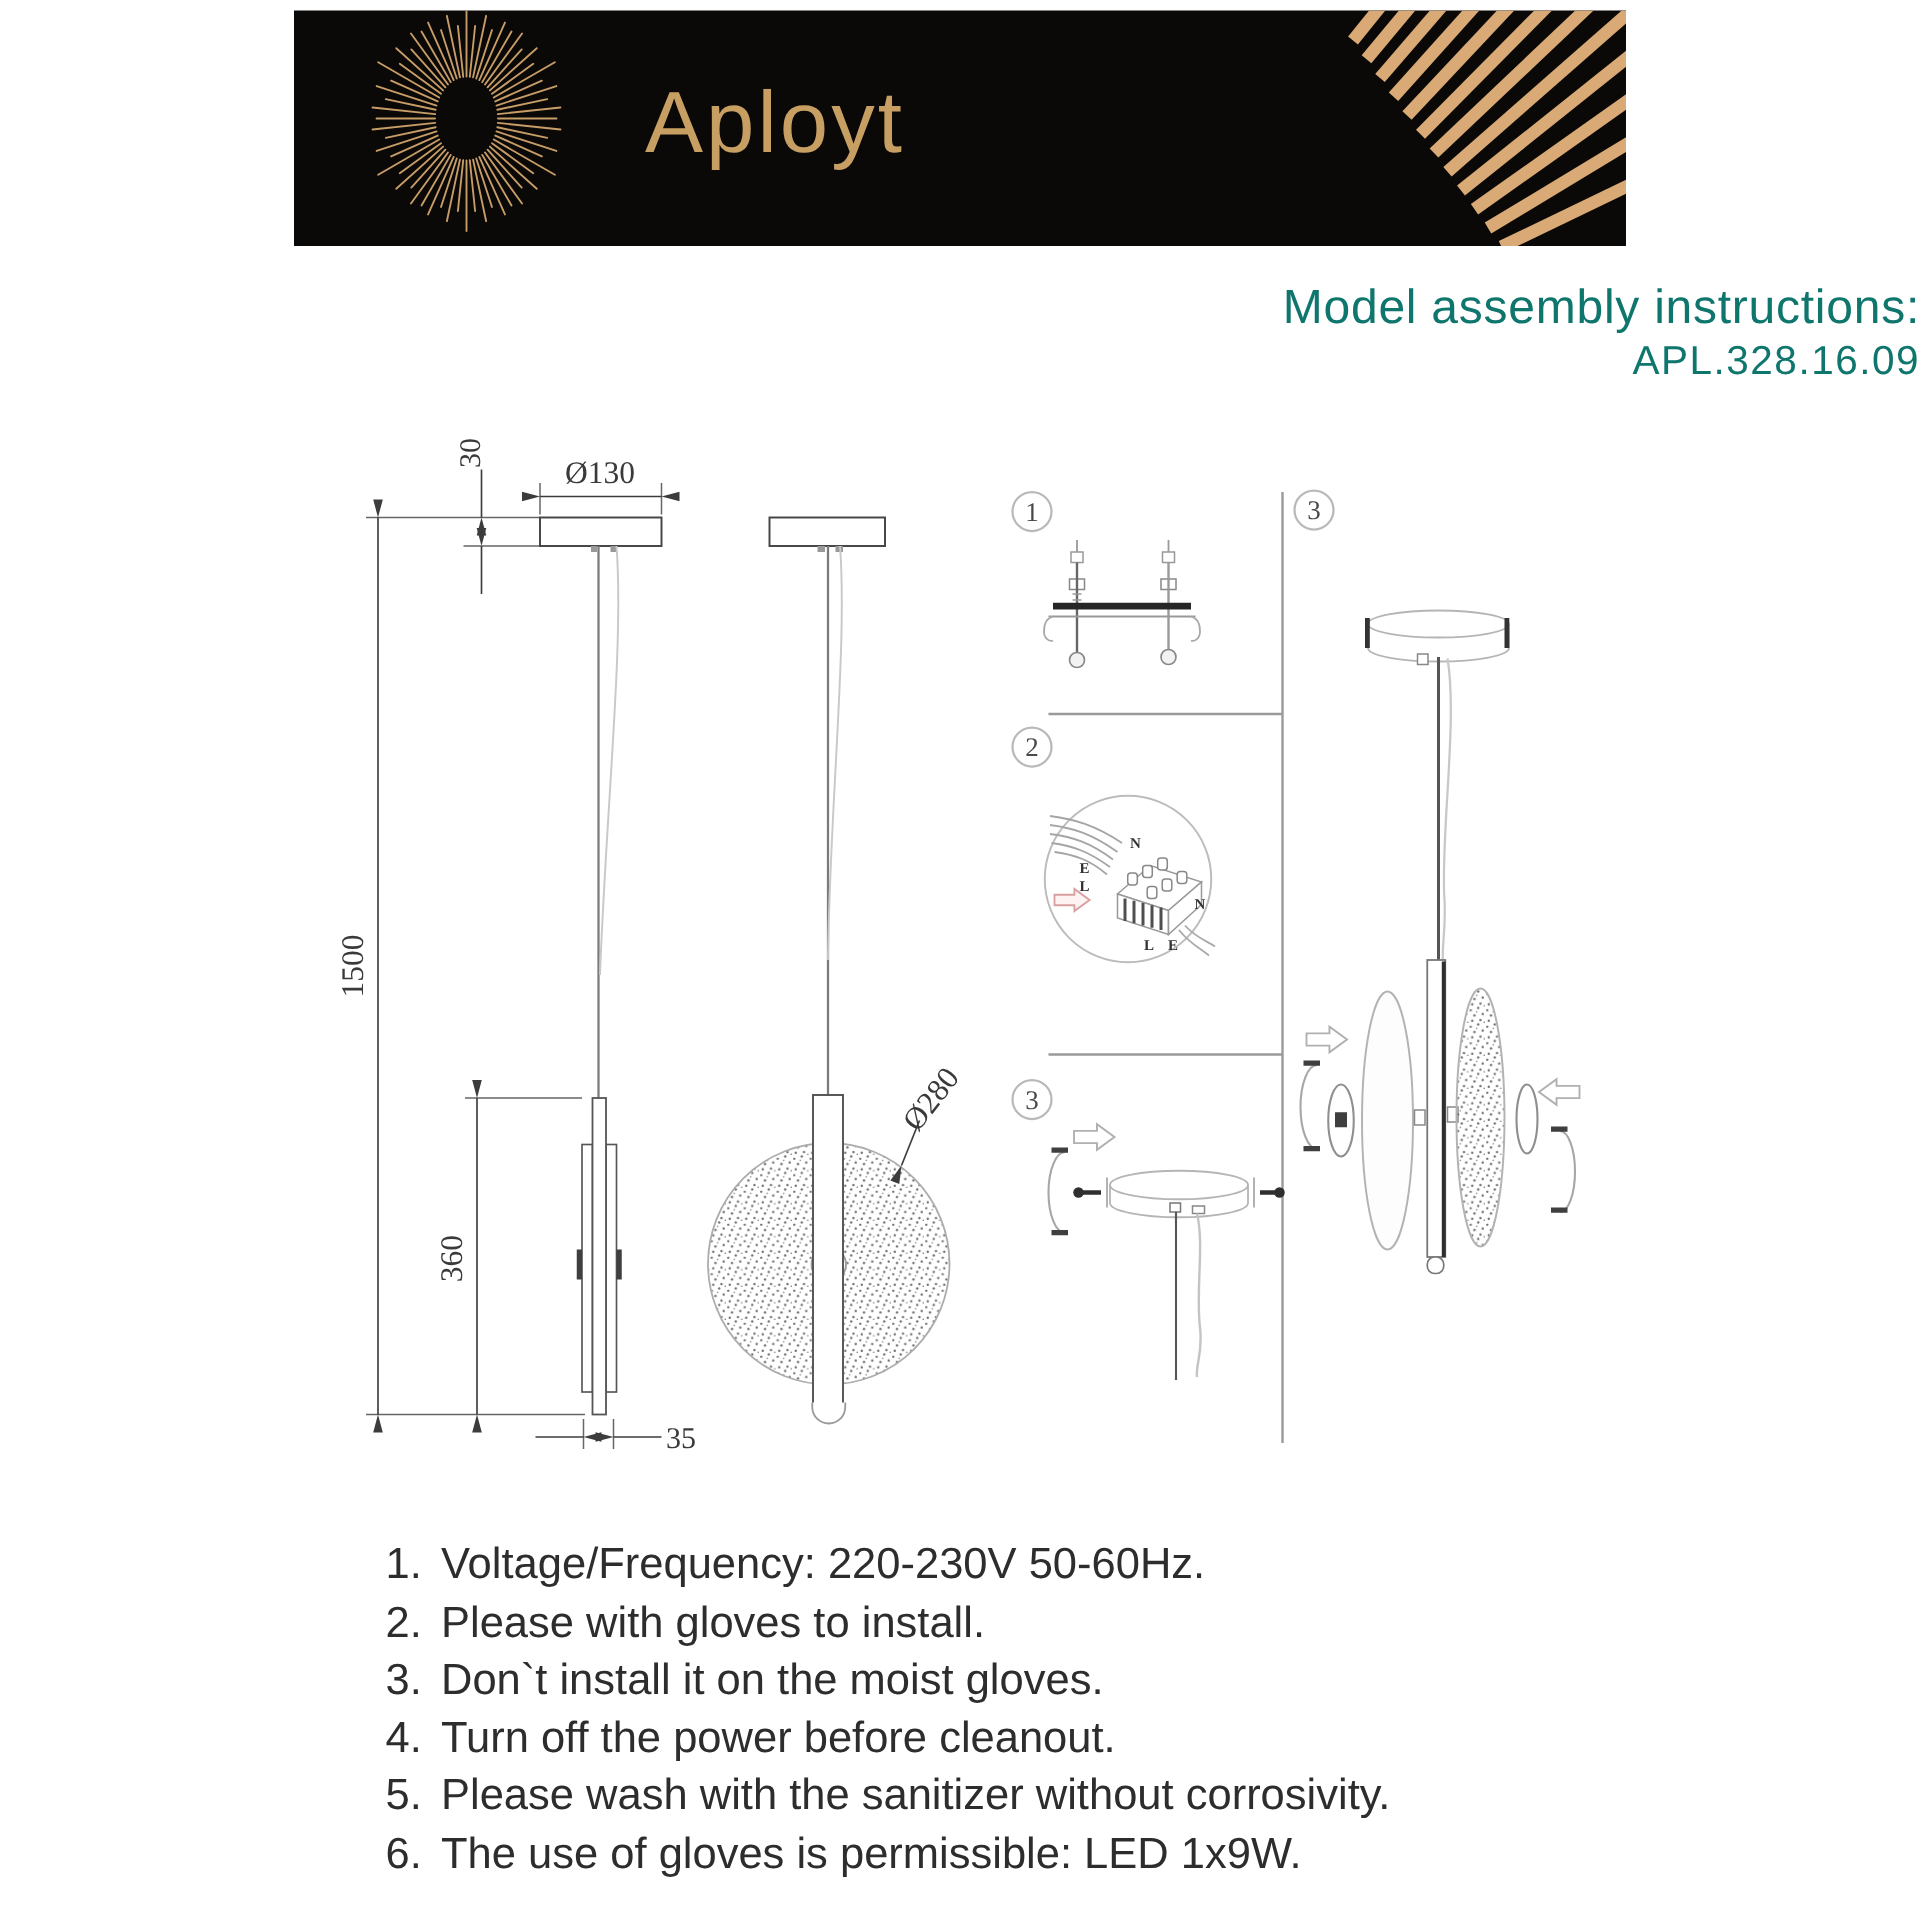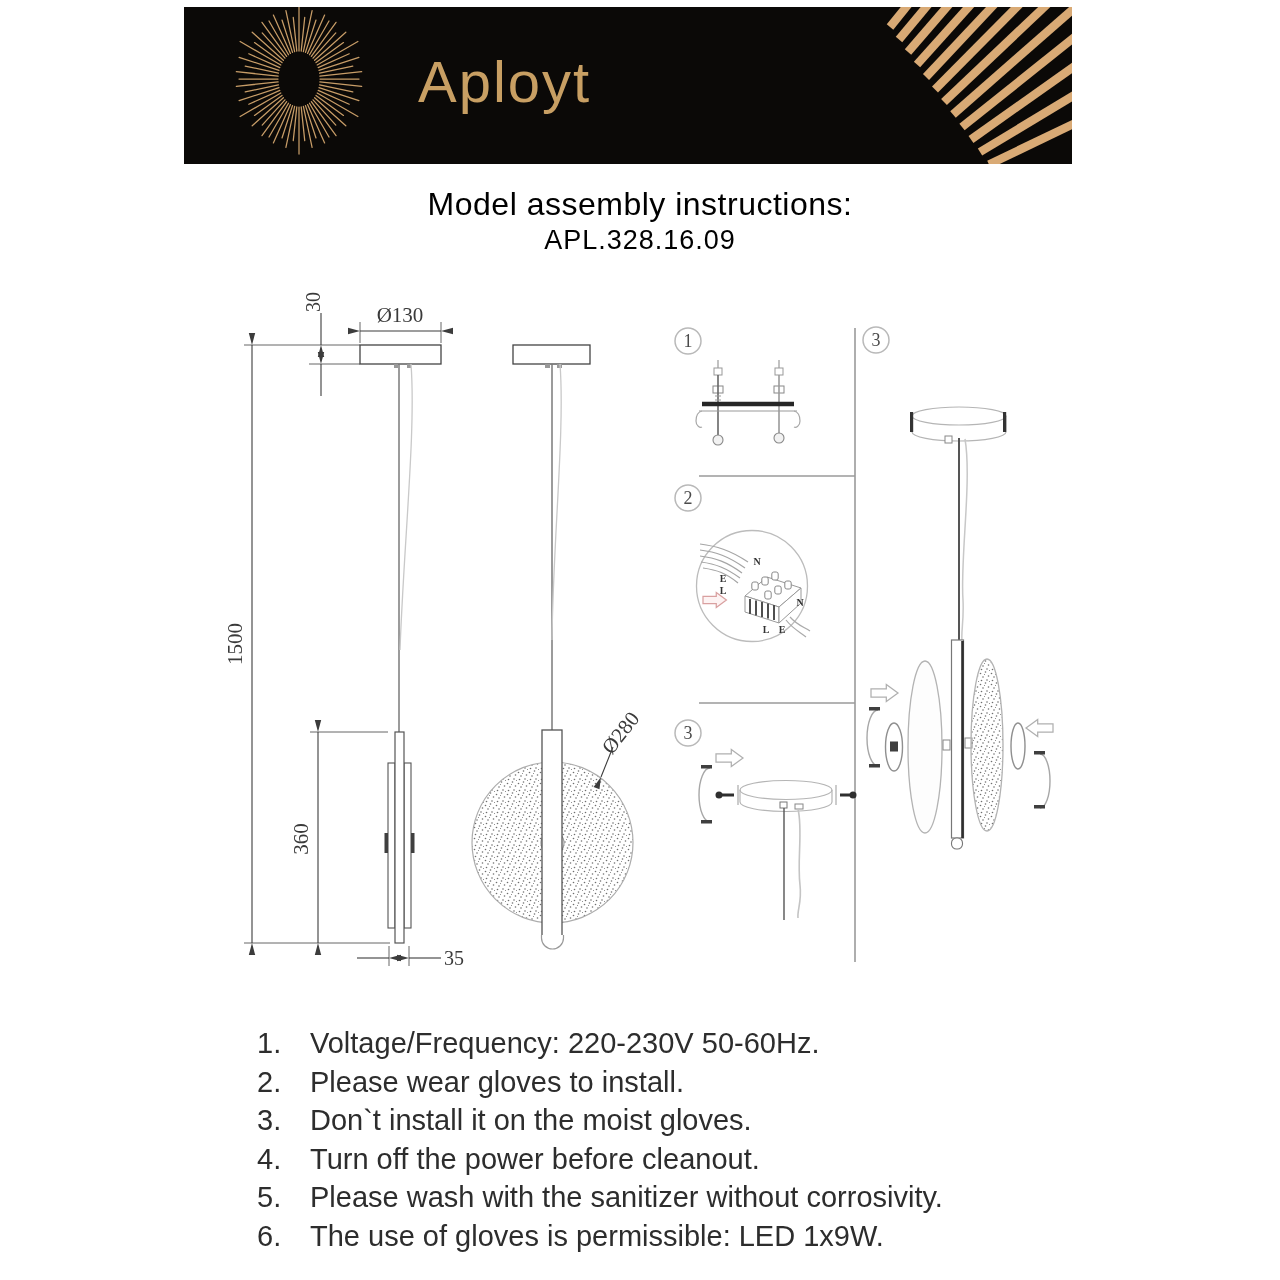--- a/index.html
+++ b/index.html
@@ -1,38 +1,38 @@
 <!DOCTYPE html>
 <html><head>
 <meta charset="utf-8">
 <style>
   html,body{margin:0;padding:0;background:#ffffff;}
   .page{position:relative;width:1280px;height:1280px;background:#ffffff;overflow:hidden;
         font-family:"Liberation Sans",sans-serif;}
   
-  .banner{position:absolute;left:184px;top:7px;width:888px;height:157px;background:#0b0907;overflow:hidden;}
+  .banner{position:absolute;left:196px;top:7px;width:888px;height:157px;background:#0b0907;overflow:hidden;}
   .banner svg{position:absolute;left:0;top:0;}
   .brand{position:absolute;left:234px;top:0;height:157px;line-height:150px;
          font-size:58px;font-weight:300;letter-spacing:2px;color:#c89f63;
          font-family:"Liberation Sans",sans-serif;}
   
-  .titleblock{position:absolute;top:186px;left:0;width:1280px;text-align:center;color:#000000;}
+  .titleblock{position:absolute;top:186px;left:0;width:1280px;text-align:right;color:#0f766e;}
   .t1{font-size:32px;letter-spacing:.5px;}
   .t2{font-size:27px;margin-top:2px;letter-spacing:1px;}
   
   svg.draw{position:absolute;left:0;top:0;}
   .dim{font-family:"Liberation Serif",serif;font-size:21px;fill:#3a3a3a;}
   .dimS{font-family:"Liberation Serif",serif;font-size:20px;fill:#3a3a3a;}
   .stepnum{font-family:"Liberation Serif",serif;font-size:18px;fill:#4a4a4a;}
   .wlabel{font-family:"Liberation Serif",serif;font-size:10px;font-weight:bold;fill:#333;}
   
   .instr{position:absolute;left:257px;top:1024px;font-size:29px;color:#2d2d2d;}
   .row{display:flex;line-height:38.6px;}
   .num{width:37px;}
-  .txt{margin-left:16px;white-space:nowrap;text-align:right;}
+  .txt{white-space:nowrap;text-align:right;}
 </style>
 </head>
 <body>
 
 <div class="page">
 
   <div class="banner">
     <svg width="888" height="157" viewBox="0 0 888 157">
       <g id="sun">
           <line x1="136" y1="72" x2="175" y2="72" stroke="#d2a56d" stroke-width="1.25" stroke-linecap="round" opacity="0.95"></line>
@@ -348,21 +348,21 @@
     </g>
   </svg>
 
   <div class="instr">
     <div class="row">
       <span class="num">1.</span>
       <span class="txt">Voltage/Frequency: 220-230V 50-60Hz.</span>
     </div>
     <div class="row">
       <span class="num">2.</span>
-      <span class="txt">Please wear gloves to install.</span>
+      <span class="txt">Please with gloves to install.</span>
     </div>
     <div class="row">
       <span class="num">3.</span>
       <span class="txt">Don`t install it on the moist gloves.</span>
     </div>
     <div class="row">
       <span class="num">4.</span>
       <span class="txt">Turn off the power before cleanout.</span>
     </div>
     <div class="row">

